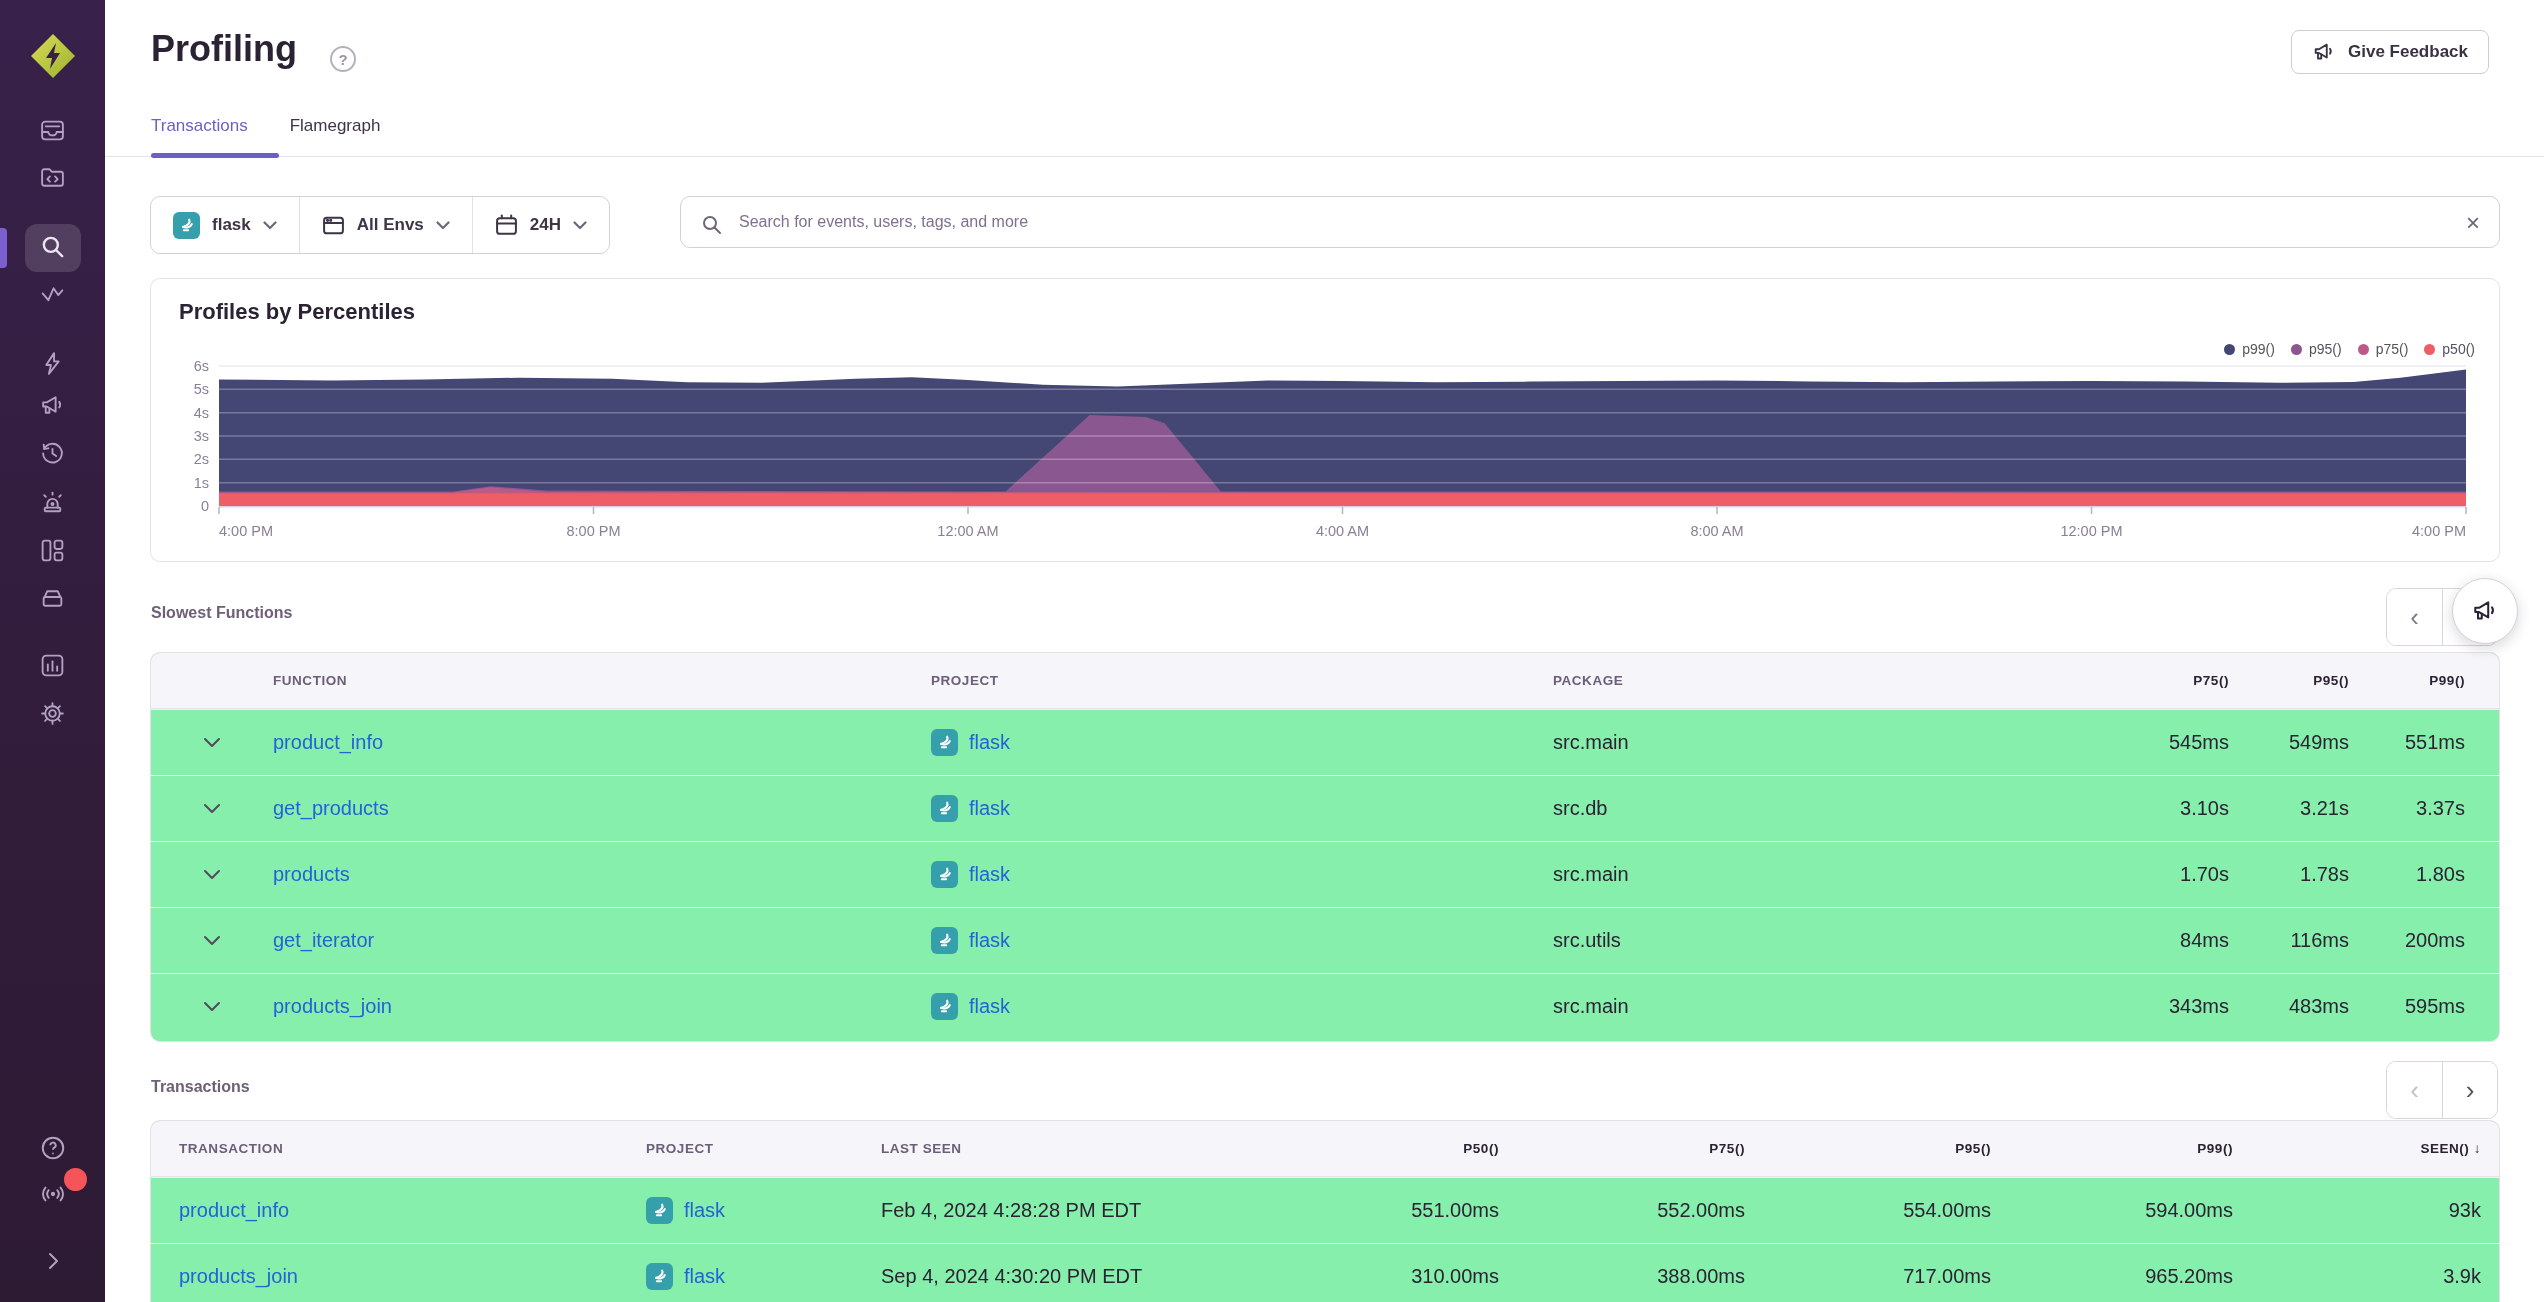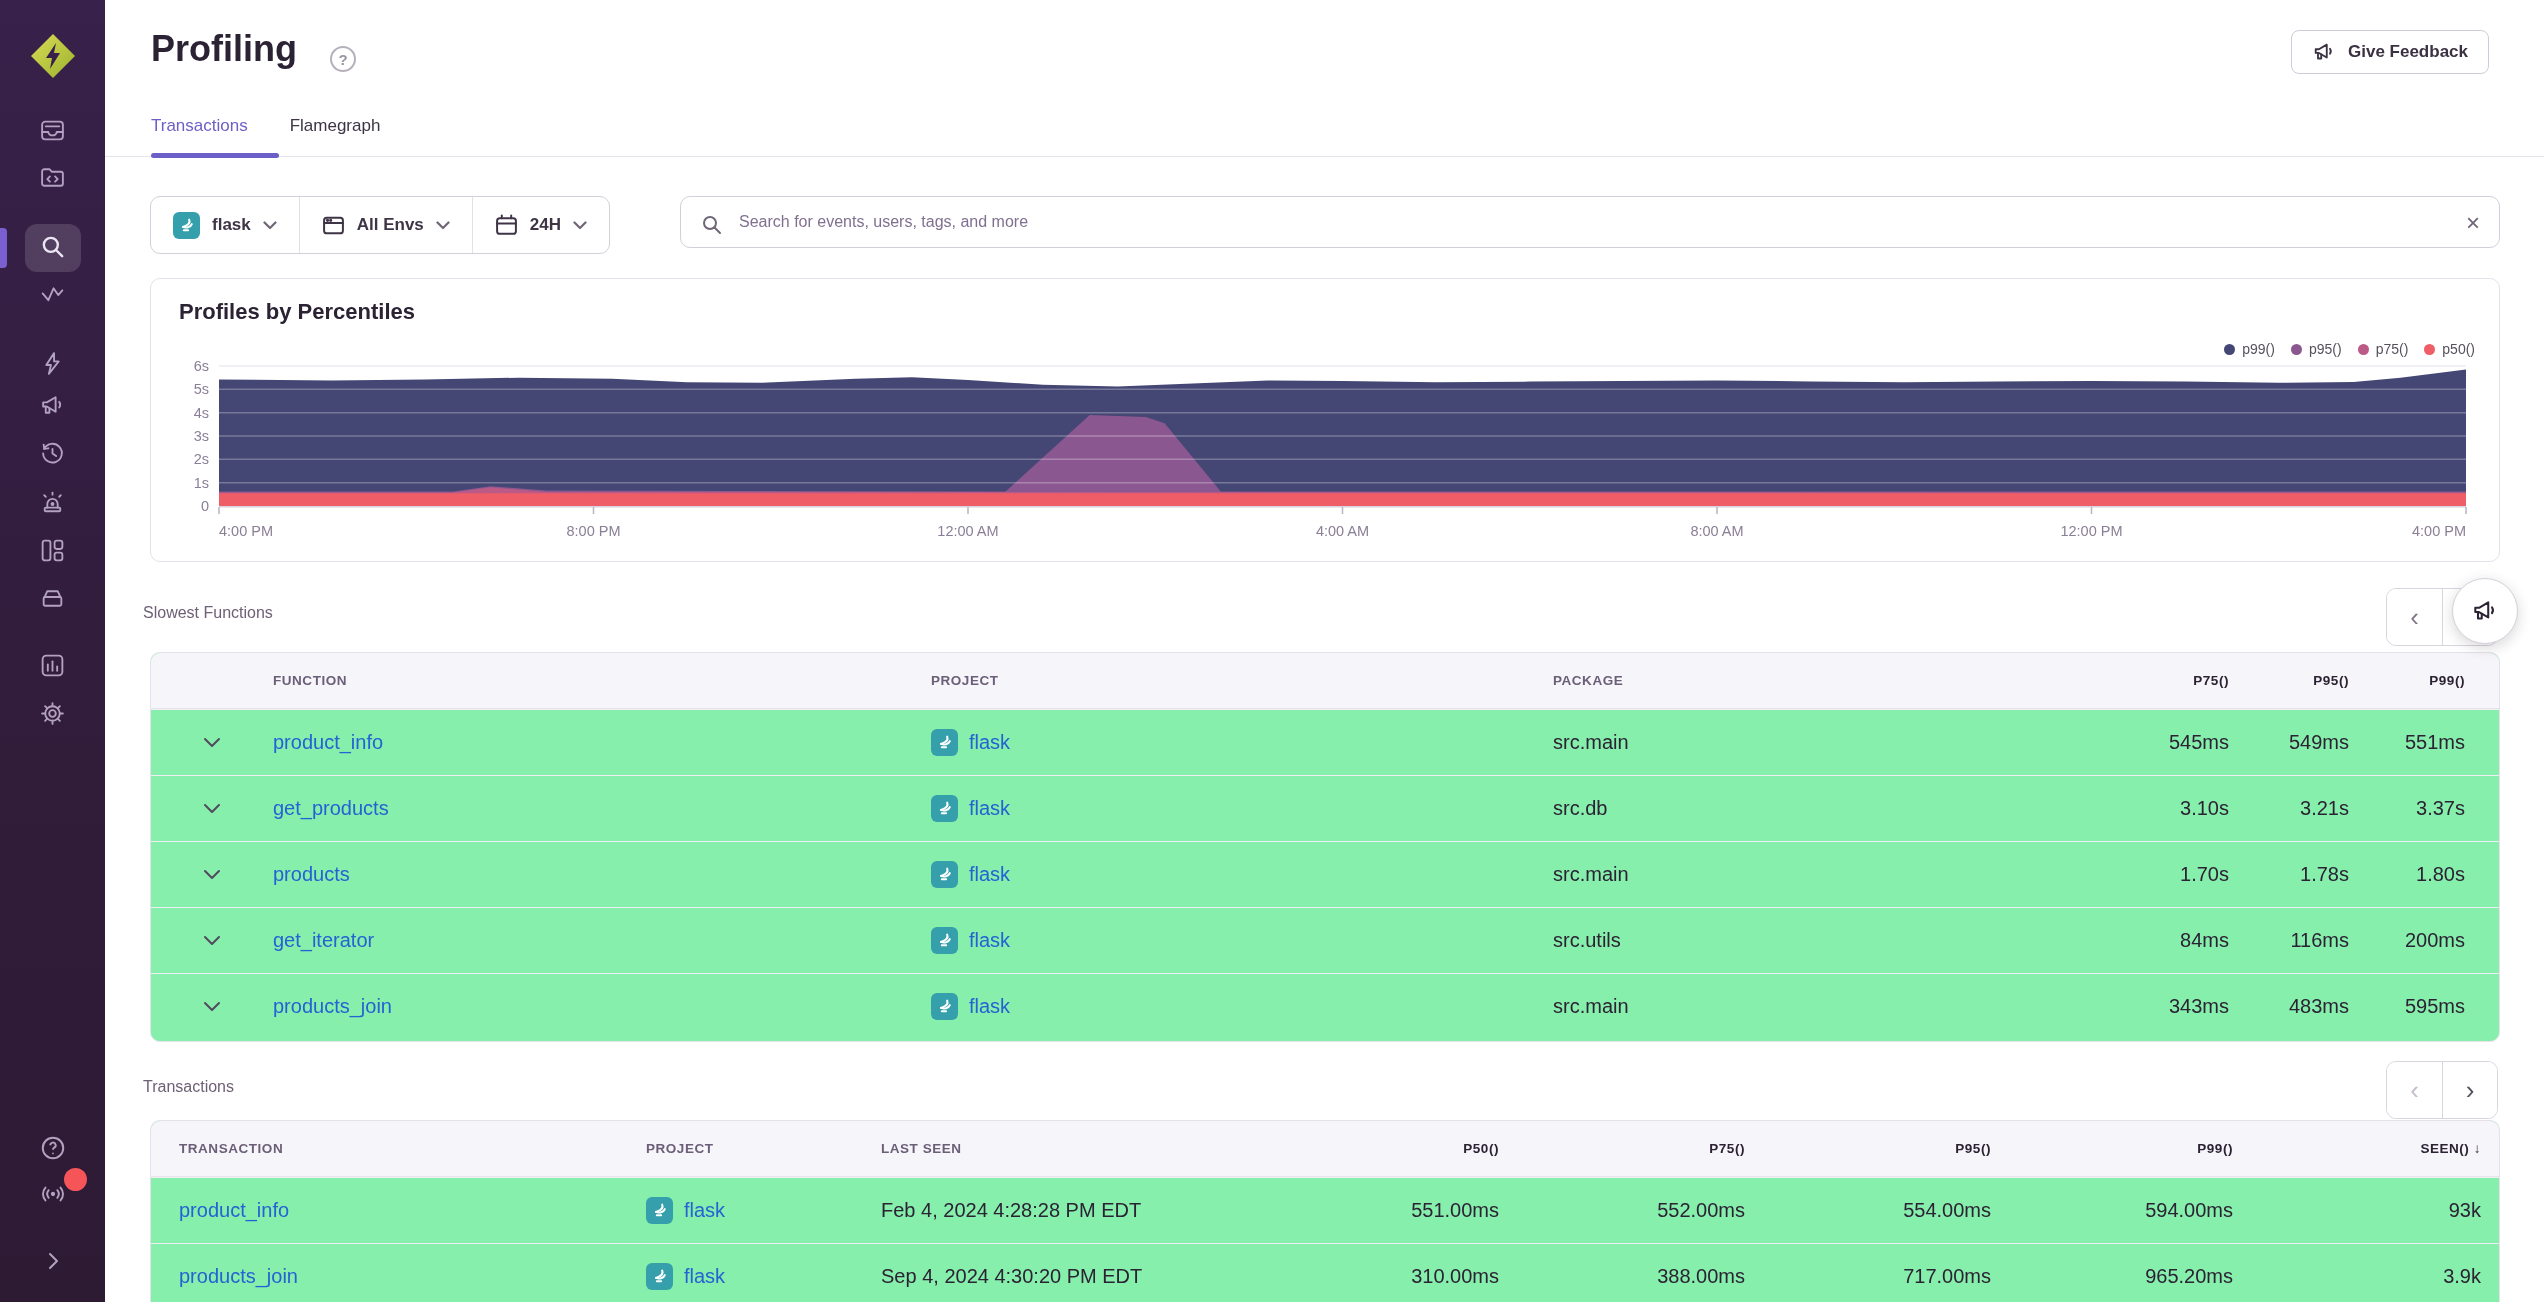--- a/index.html
+++ b/index.html
@@ -51,21 +51,21 @@
   
   #chart-panel { position:absolute; left:150px; top:278px; width:2350px; height:284px;
     background:#fff; border:1.5px solid #e4e1e8; border-radius:10px; }
   #chart-title { position:absolute; left:28px; top:20px; font-size:22px; font-weight:bold; color:#2b2233; }
   #legend { position:absolute; right:24px; top:62px; display:flex; gap:16px; align-items:center; }
   .legend-item { display:flex; align-items:center; gap:7px; font-size:14px; color:#57515c; cursor:pointer; }
   .legend-dot { width:11px; height:11px; border-radius:50%; }
   #chart-svg { position:absolute; left:10px; top:77px; }
 
   
-  .section-title { position:absolute; left:143px; font-size:16px; font-weight:normal; color:#6e6076; }
+  .section-title { position:absolute; left:151px; font-size:16px; font-weight:bold; color:#6e6076; }
   .pager { position:absolute; display:flex; border:1.5px solid #d9d4de; border-radius:10px;
     overflow:hidden; background:#fff; }
   .pager-btn { width:55px; height:56px; display:flex; align-items:center; justify-content:center;
     font-size:26px; color:#7f7689; cursor:pointer; background:#fff; }
   .pager-btn + .pager-btn { border-left:1.5px solid #d9d4de; }
   .pager-btn.disabled { color:#c3bcc9; }
   #float-feedback { position:absolute; left:2452px; top:578px; width:66px; height:66px; border-radius:50%;
     background:#fff; border:1.5px solid #d5d0da; box-shadow:0 4px 14px rgba(43,34,51,0.18);
     display:flex; align-items:center; justify-content:center; color:#2b2233; cursor:pointer; z-index:4; }
 

